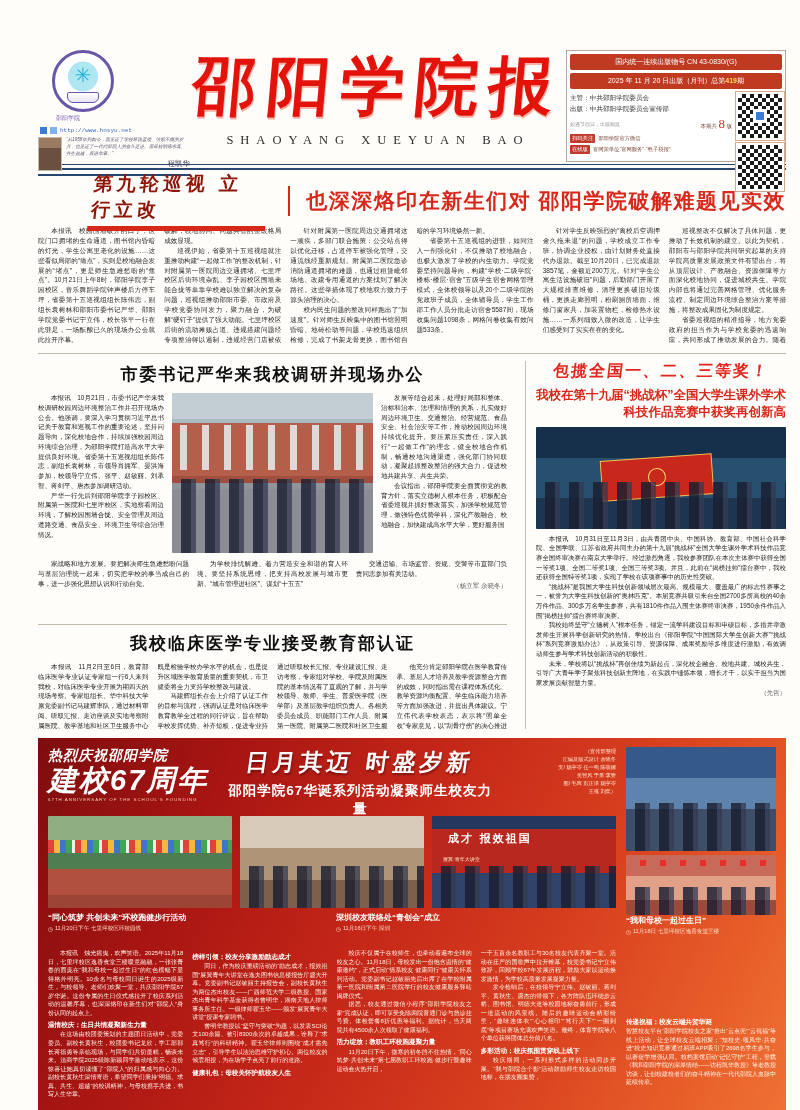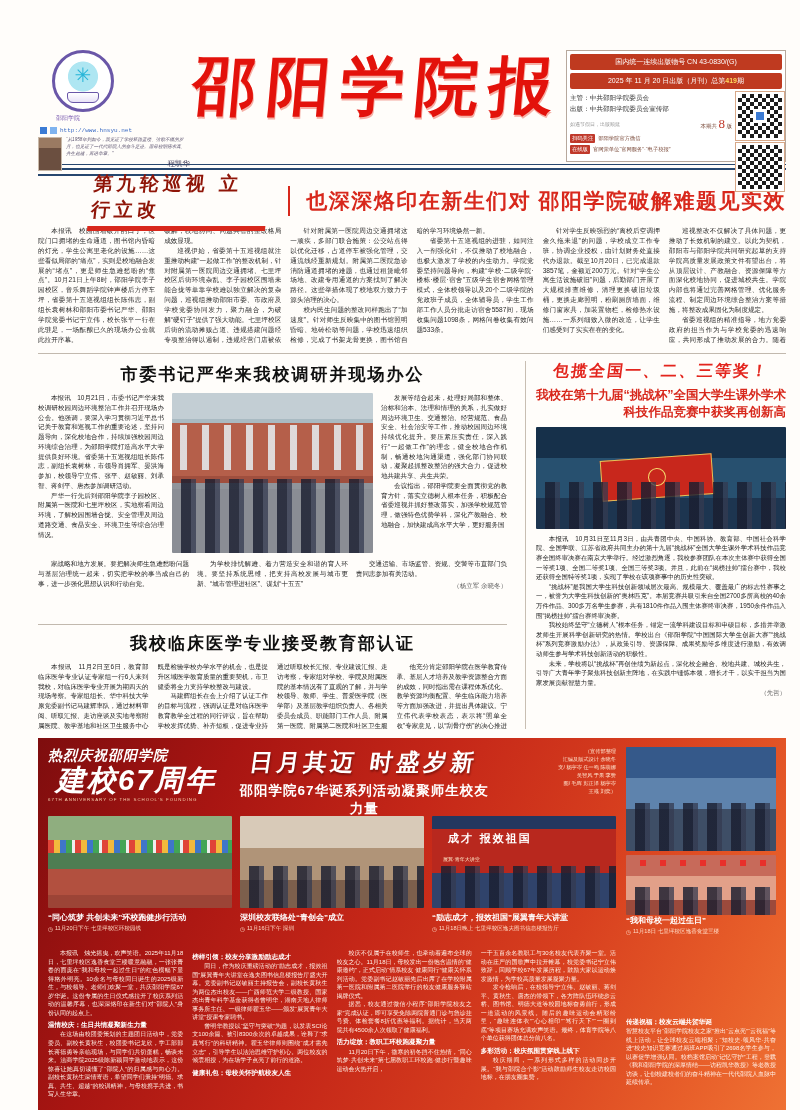--- a/index.html
+++ b/index.html
@@ -89,21 +89,21 @@
   .flag i{width:16px;height:16px;border:1.5px solid #f3d66b;border-radius:50%;}
   .award-body{font-size:6.4px;line-height:1.5;height:188px;overflow:hidden;text-align:justify;margin-top:5px;}
   .award-body p{margin:0;text-indent:2em;}
   
   .red{margin-top:9px;height:380px;color:#fff;display:flex;gap:10px;box-sizing:border-box;padding:9px 10px;
        background:linear-gradient(115deg,#7e0d0e 0,#a81512 22%,#c52718 45%,#d8401f 68%,#e85f2a 88%,#ef7234 100%);}
   .red-left{flex:1;min-width:0;display:flex;flex-direction:column;}
   .red-right{width:150px;flex:none;display:flex;flex-direction:column;}
   .red-head{display:flex;gap:20px;height:66px;}
   .ban .b1{font-size:14px;font-weight:900;font-style:italic;letter-spacing:1px;}
-  .ban .b2{font-size:29px;font-weight:900;font-style:italic;letter-spacing:2px;line-height:1.05;margin-left:8px;}
+  .ban .b2{font-size:29px;font-weight:900;font-style:italic;letter-spacing:2px;line-height:1.05;}
   .ban .ben{font-size:4.4px;letter-spacing:1px;color:#f8cfae;margin-top:2px;}
   .red-ct{flex:1;text-align:center;}
   .calli{font-family:"DejaVu Serif",serif;font-size:23px;font-weight:900;letter-spacing:4px;
          transform:skewX(-8deg);text-shadow:1px 2px 2px rgba(60,0,0,.45);}
   .red-sub{font-size:13.5px;font-weight:900;margin-top:4px;letter-spacing:1px;}
   .credits{width:104px;font-size:5.2px;line-height:1.55;text-align:right;color:#ffe3cd;}
   .credits p{margin:0;}
   .aphotos{display:flex;gap:8px;height:92px;margin-top:3px;}
   .aphoto{flex:1;}
   .ph-track{background:linear-gradient(180deg,#8fae7f 0 26%,#4e7d52 26% 58%,#b2503f 58% 86%,#9c4436 86% 100%);}
@@ -151,20 +151,21 @@
       <div class="quote">
         <div class="qphoto"></div>
         <div>
           <div class="qtext">“从1958年到如今，我见证了学校筚路蓝缕、弦歌不辍的岁月，也见证了一代代邵院人的奋斗足迹。愿母校明德求真、共生超越，再谱华章。”</div>
           <div class="qsign">程凯华</div>
         </div>
       </div>
     </div>
     <div class="mh-center">
       <div class="paper-title">邵阳学院报</div>
+      <div class="pinyin">SHAOYANG XUEYUAN BAO</div>
     </div>
     <div class="mh-right">
       <div class="band">国内统一连续出版物号 CN 43-0830/(G)</div>
       <div class="band"><span>2025 年 11 月 20 日出版（月刊）总第</span><span class="issueno">419</span><span>期</span></div>
       <div class="mh-low">
         <div class="mh-low-left">
           <div class="mgr">
             <div>主管：中共邵阳学院委员会</div>
             <div>出版：中共邵阳学院委员会宣传部</div>
           </div>
@@ -328,27 +329,20 @@
               <span>11月20日下午 七里坪校区环校园线</span>
             </div>
         </div>
         <div class="acap">
           <div class="cap-t">深圳校友联络处“青创会”成立</div>
           <div class="cap-m">
               <span>◷</span>
               <span>11月16日下午 深圳</span>
             </div>
         </div>
-        <div class="acap">
-          <div class="cap-t">“励志成才，报效祖国”展翼青年大讲堂</div>
-          <div class="cap-m">
-              <span>◷</span>
-              <span>11月18日晚上 七里坪校区逸夫图书信息楼报告厅</span>
-            </div>
-        </div>
       </div>
       <div class="cols red-cols">
           <div class="col">
             <p>本报讯　烛光摇曳，欢声笑语。2025年11月18日，七里坪校区逸香食堂三楼暖意融融，一张张青春的面庞在“我和母校一起过生日”的红色横幅下显得格外明亮。10余名与母校同日诞生的2025级新生，与校领导、老师们欢聚一堂，共庆邵阳学院67岁华诞。这份专属的生日仪式感拉开了校庆系列活动的温馨序幕，也深深烙印在新生们对“邵院人”身份认同的起点上。</p>
             <div class="subhead">温情校庆：生日共情凝聚新生力量</div>
             <p>在这场由校团委策划的主题团日活动中，党委委员、副校长黄秋生，校团委书记龙欣，学工部部长蒋德勇等亲临现场，与同学们共切蛋糕，畅谈未来。法商学院2025级陈新颖同学激动地表示，这份惊喜让她真切读懂了“邵院人”的归属感与向心力。副校长黄秋生深情寄语，希望同学们秉持“明德、求真、共生、超越”的校训精神，与母校携手共进，书写人生华章。</p>
           </div>
           <div class="col">
             <div class="subhead">榜样引领：校友分享激励励志成才</div>
             <p>同日，作为校庆重磅活动的“励志成才，报效祖国”展翼青年大讲堂在逸夫图书信息楼报告厅盛大开幕。党委副书记赵敏丽主持报告会，副校长黄秋生为两位杰出校友——广西师范大学二级教授、国家杰出青年科学基金获得者曾明华，湖南天地人律师事务所主任、一级律师瞿玉华——颁发“展翼青年大讲堂”授课专家聘书。</p>

